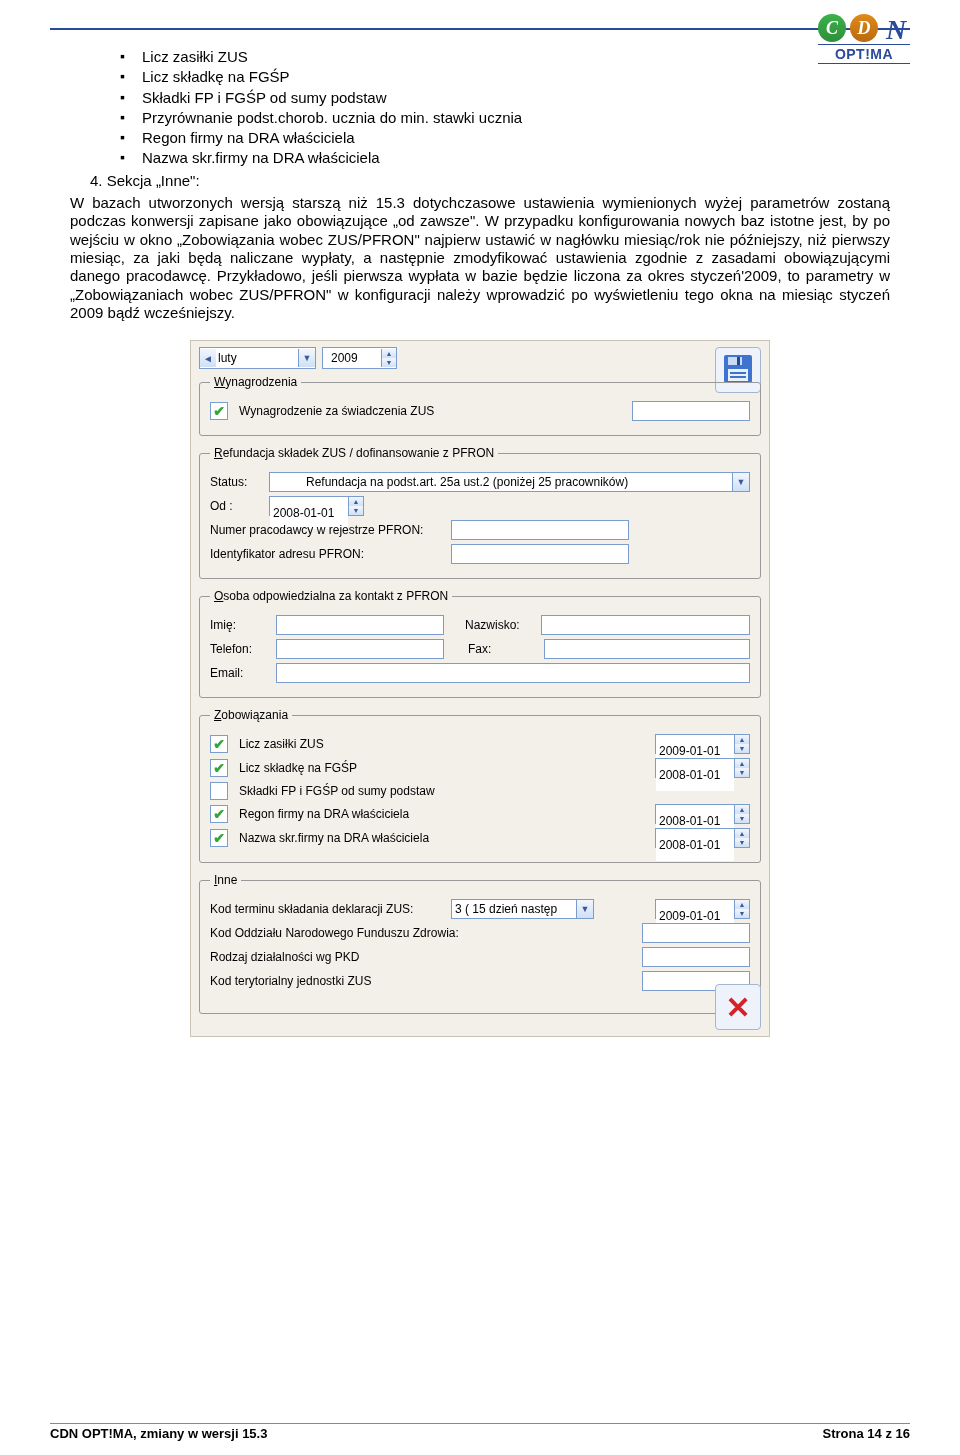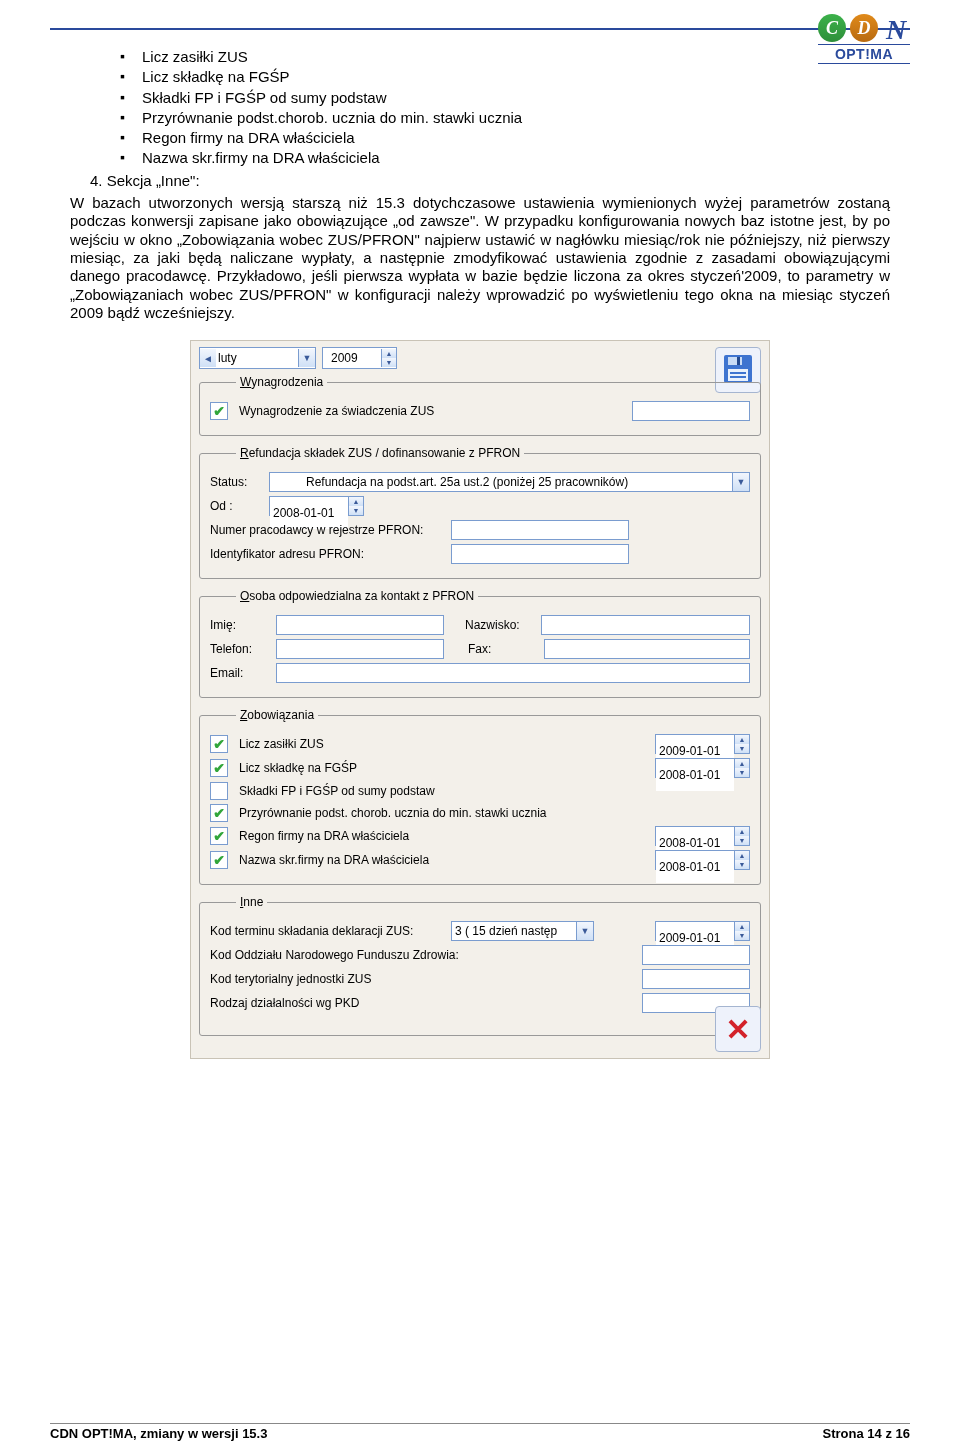--- a/index.html
+++ b/index.html
@@ -12,21 +12,21 @@
   .logo-n { width:28px; height:28px; display:flex; align-items:flex-end; justify-content:center; color:#2a4a9c; font-weight:bold; font-size:28px; font-style:italic; font-family:Georgia,serif; line-height:24px; }
   .logo-sub { color:#2a4a9c; font-weight:bold; font-size:14px; letter-spacing:0.5px; border-top:1px solid #2a4a9c; border-bottom:1px solid #2a4a9c; padding:1px 3px; margin-top:2px; }
   .body-text { font-size:15px; line-height:1.22; text-align:justify; margin:0 20px; }
   ul.bul { list-style:none; padding:0; margin:0 0 4px 50px; }
   ul.bul li { position:relative; padding-left:22px; margin:2px 0; }
   ul.bul li::before { content:"▪"; position:absolute; left:0; font-size:14px; }
   ol.sec { list-style:none; padding:0; margin:0 0 4px 20px; }
   ol.sec li { margin:2px 0; }
   .form-panel { margin:18px auto 0; width:580px; background:#f3f0ea; border:1px solid #c9c3b6; box-sizing:border-box; position:relative; padding:6px 8px 12px 8px; font-size:12px; }
   fieldset.fs { border:1px solid #999; border-radius:3px; margin:6px 0 10px 0; padding:8px 10px 10px 10px; position:relative; }
-  fieldset.fs > legend { padding:0 4px; font-size:12px;margin-left:26px; }
+  fieldset.fs > legend { padding:0 4px; font-size:12px; }
   fieldset.fs > legend .dash { text-decoration:underline; }
   .topbar { display:flex; align-items:center; gap:6px; }
   .month-box { display:inline-flex; align-items:center; border:1px solid #7a9ccf; background:#fff; height:20px; }
   .month-box .arrow { width:16px; height:18px; background:linear-gradient(#f2f6fd,#cfe0f6); border:0; font-size:10px; color:#3a5a99; display:flex; align-items:center; justify-content:center; cursor:pointer; }
   .month-box .sel { border:0; height:18px; width:78px; font-size:12px; padding:0 2px; }
   .month-box .dd { width:16px; height:18px; background:linear-gradient(#f2f6fd,#cfe0f6); border-left:1px solid #7a9ccf; font-size:9px; color:#3a5a99; display:flex; align-items:center; justify-content:center; cursor:pointer; }
   .year-box { display:inline-flex; align-items:center; border:1px solid #7a9ccf; background:#fff; height:20px; }
   .year-box input { border:0; width:42px; height:18px; font-size:12px; padding:0 8px; }
   .spin { display:flex; flex-direction:column; border-left:1px solid #7a9ccf; }
   .spin button { width:14px; height:9px; border:0; background:linear-gradient(#f2f6fd,#cfe0f6); font-size:7px; line-height:7px; color:#3a5a99; padding:0; cursor:pointer; display:flex; align-items:center; justify-content:center; }
@@ -194,24 +194,20 @@
               <button>▼</button>
             </div>
           </div>
       </div>
       <div class="row">
         <span class="chk"></span>
         <span class="lbl grow">Składki FP i FGŚP od sumy podstaw</span>
       </div>
       <div class="row">
         <span class="chk checked"></span>
-        <span class="lbl grow">Przyrównanie podst. chorob. ucznia do min. stawki ucznia</span>
-      </div>
-      <div class="row">
-        <span class="chk checked"></span>
         <span class="lbl grow">Regon firmy na DRA właściciela</span>
         <div class="datebox">
             <input value="2008-01-01" style="">
             <div class="spin">
               <button>▲</button>
               <button>▼</button>
             </div>
           </div>
       </div>
       <div class="row">
@@ -243,26 +239,26 @@
               <button>▼</button>
             </div>
           </div>
       </div>
       <div class="row">
         <span class="lbl" style="width:270px">Kod Oddziału Narodowego Funduszu Zdrowia:</span>
         <span class="grow"></span>
         <input class="txt" style="width: 100px;" value="">
       </div>
       <div class="row">
+        <span class="lbl" style="width:270px">Rodzaj działalności wg PKD</span>
+        <span class="grow"></span>
+        <input class="txt" style="width: 100px;" value="">
+      </div>
+      <div class="row">
         <span class="lbl" style="width:270px">Kod terytorialny jednostki ZUS</span>
-        <span class="grow"></span>
-        <input class="txt" style="width: 100px;" value="">
-      </div>
-      <div class="row">
-        <span class="lbl" style="width:270px">Rodzaj działalności wg PKD</span>
         <span class="grow"></span>
         <input class="txt" style="width: 100px;" value="">
       </div>
     </fieldset>
 
     <button class="closebtn">
       <span>✕</span>
     </button>
 
   </div>

